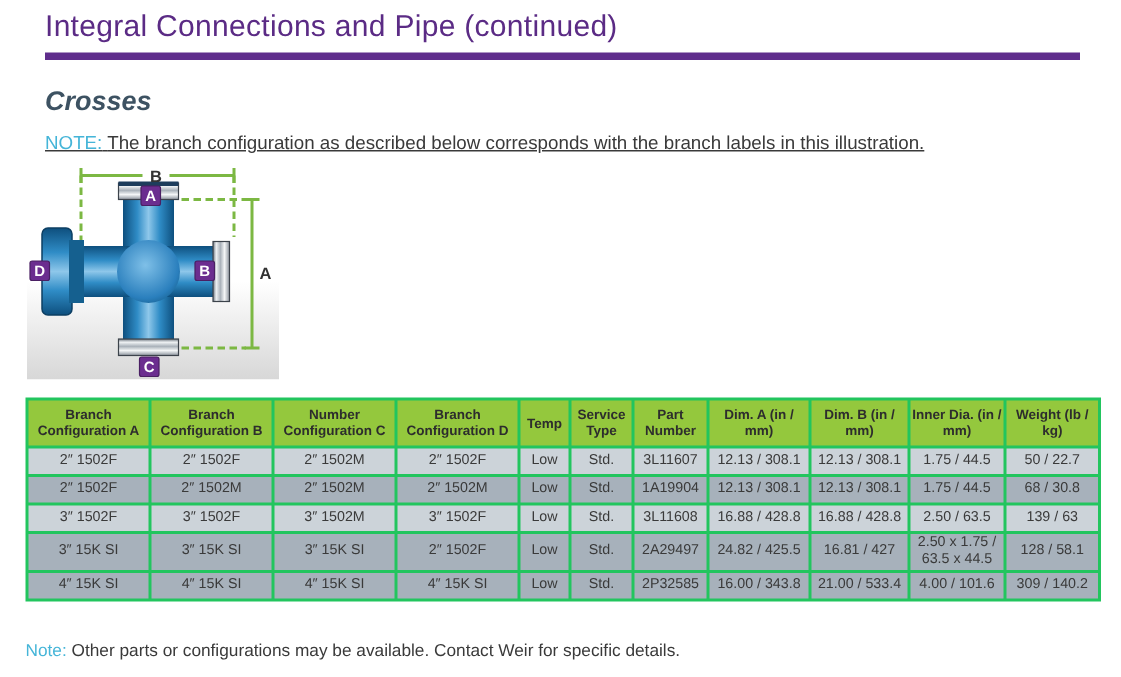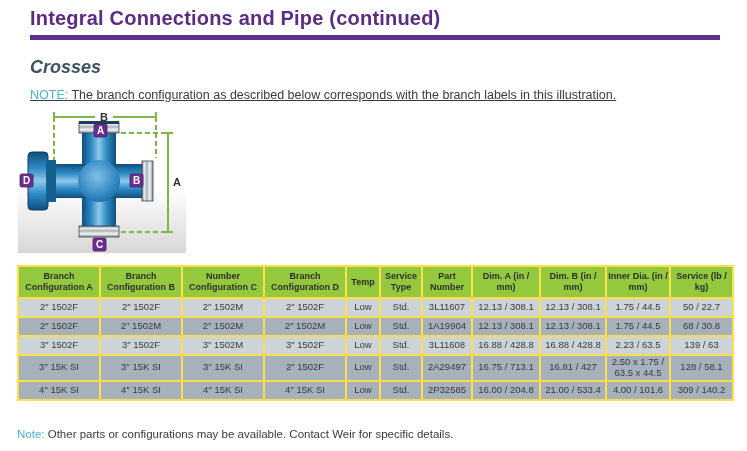--- a/index.html
+++ b/index.html
@@ -5,21 +5,21 @@
   html,body{margin:0;padding:0;background:#ffffff;}
   .page{
     position:relative;
     width:747px;height:451px;
     background:#ffffff;
     font-family:"Liberation Sans", sans-serif;
     overflow:hidden;
   }
   .page-title{
     position:absolute;left:30px;top:7px;width:690px;
-    font-size:20px;font-weight:bold;color:#5b2b85;letter-spacing:0.2px;
+    font-size:20px;font-weight:normal;color:#5b2b85;letter-spacing:0.2px;
   }
   .title-rule{
     position:absolute;left:30px;top:35px;width:690px;height:5px;
     background:#5f2d8c;
   }
   .section-title{
     position:absolute;left:30px;top:57px;
     font-size:18px;font-weight:bold;font-style:italic;color:#3d5262;
   }
   .note-line{
@@ -28,21 +28,21 @@
   }
   .note-label{color:#45b5d8;}
   .figure-wrap{
     position:absolute;left:18px;top:108px;width:168px;height:145px;
   }
   
   .table-wrap{position:absolute;left:17px;top:265px;width:717px;}
   table.data{
     width:717px;table-layout:fixed;
     border-collapse:separate;border-spacing:2px;
-    background:#fde047;
+    background:#22c55e;
   }
   table.data th{
     background:#94c83d;color:#2d2d2d;
     font-size:9px;font-weight:bold;line-height:1.2;
     text-align:center;vertical-align:middle;
     padding:3px 1px;height:24px;
   }
   table.data td{
     font-size:9.5px;color:#3a3a3a;line-height:1.15;
     text-align:center;vertical-align:middle;
@@ -179,21 +179,21 @@
             <th>Branch Configuration A</th>
             <th>Branch Configuration B</th>
             <th>Number Configuration C</th>
             <th>Branch Configuration D</th>
             <th>Temp</th>
             <th>Service Type</th>
             <th>Part Number</th>
             <th>Dim. A (in / mm)</th>
             <th>Dim. B (in / mm)</th>
             <th>Inner Dia. (in / mm)</th>
-            <th>Service (lb / kg)</th>
+            <th>Weight (lb / kg)</th>
           </tr>
       </thead>
       <tbody>
           <tr class="light">
             <td>2″ 1502F</td>
             <td>2″ 1502F</td>
             <td>2″ 1502M</td>
             <td>2″ 1502F</td>
             <td>Low</td>
             <td>Std.</td>
@@ -219,45 +219,45 @@
           <tr class="light">
             <td>3″ 1502F</td>
             <td>3″ 1502F</td>
             <td>3″ 1502M</td>
             <td>3″ 1502F</td>
             <td>Low</td>
             <td>Std.</td>
             <td>3L11608</td>
             <td>16.88 / 428.8</td>
             <td>16.88 / 428.8</td>
-            <td>2.23 / 63.5</td>
+            <td>2.50 / 63.5</td>
             <td>139 / 63</td>
           </tr>
           <tr class="dark">
             <td>3″ 15K SI</td>
             <td>3″ 15K SI</td>
             <td>3″ 15K SI</td>
             <td>2″ 1502F</td>
             <td>Low</td>
             <td>Std.</td>
             <td>2A29497</td>
-            <td>16.75 / 713.1</td>
+            <td>24.82 / 425.5</td>
             <td>16.81 / 427</td>
             <td>2.50 x 1.75 / 63.5 x 44.5</td>
             <td>128 / 58.1</td>
           </tr>
           <tr class="dark">
             <td>4″ 15K SI</td>
             <td>4″ 15K SI</td>
             <td>4″ 15K SI</td>
             <td>4″ 15K SI</td>
             <td>Low</td>
             <td>Std.</td>
             <td>2P32585</td>
-            <td>16.00 / 204.8</td>
+            <td>16.00 / 343.8</td>
             <td>21.00 / 533.4</td>
             <td>4.00 / 101.6</td>
             <td>309 / 140.2</td>
           </tr>
         </tbody>
     </table>
   </div>
 
   <div class="footnotes">
     <div class="fn-row"><span class="footnote-label">Note:</span> <span>Other parts or configurations may be available. Contact Weir for specific details.</span></div>

